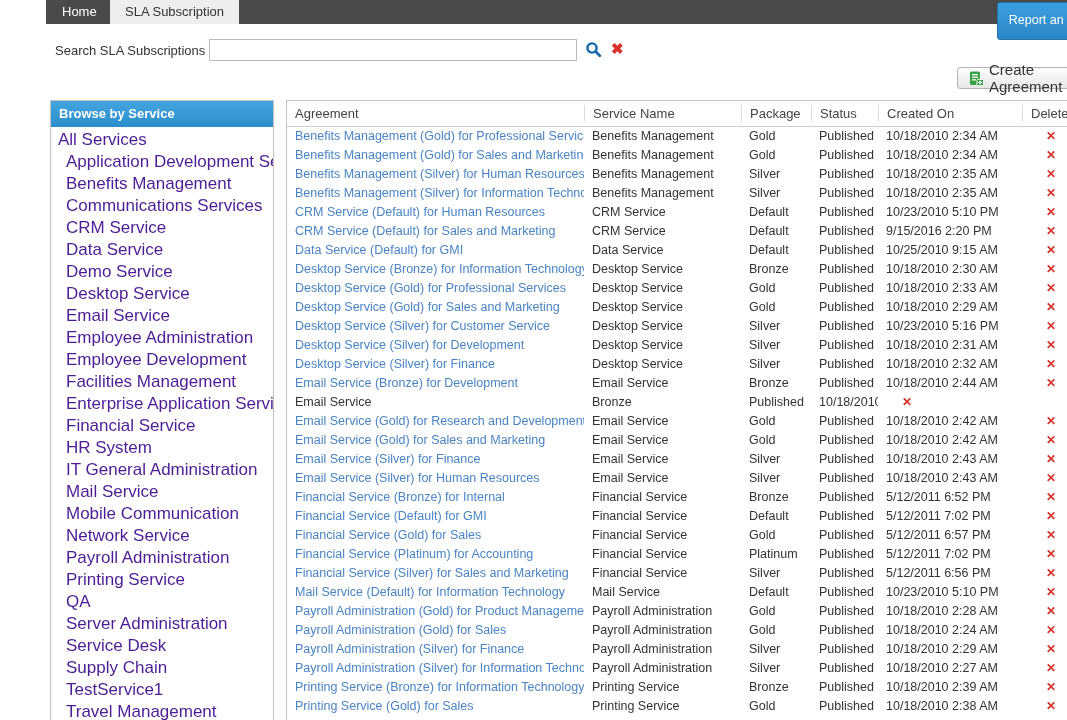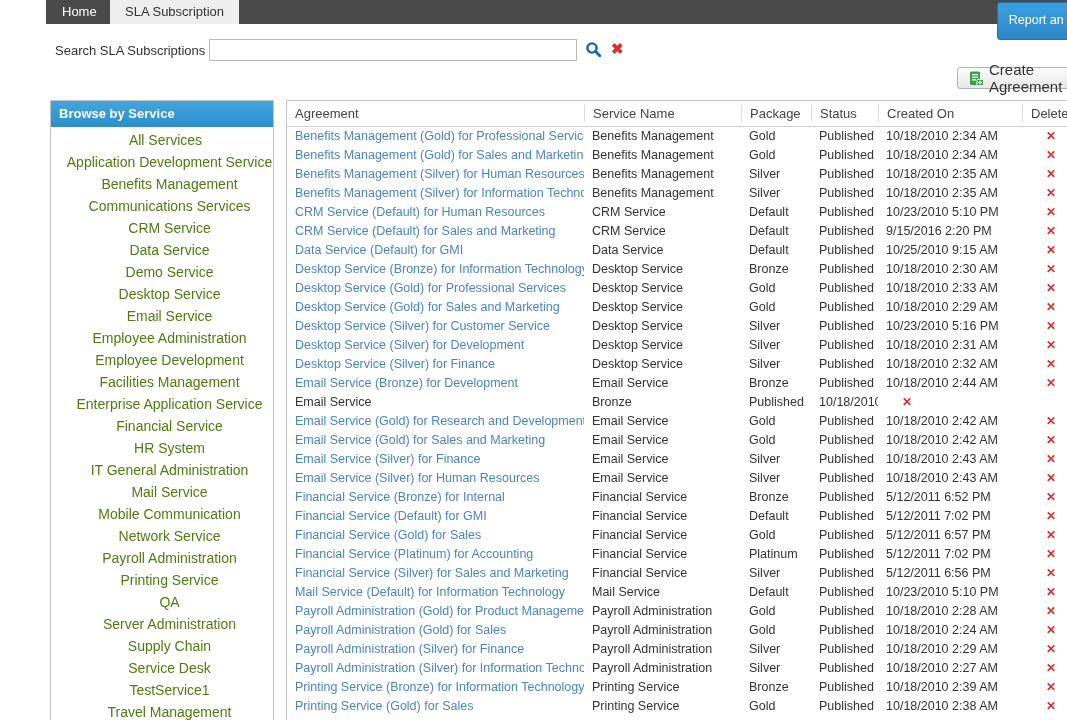--- a/index.html
+++ b/index.html
@@ -25,22 +25,22 @@
   .create-btn{position:absolute;left:911px;top:67px;height:22px;display:flex;align-items:center;gap:5px;
     padding:0 11px;background:linear-gradient(#fdfdfd,#e7e7e7);border:1px solid #b3b3b3;border-radius:3px;
     font-size:15px;color:#333;cursor:pointer;box-sizing:border-box;}
 
   
   .sidebar{position:absolute;left:4px;top:100px;width:224px;height:620px;border:1px solid #c2c2c2;border-bottom:none;
     background:#fff;box-sizing:border-box;overflow:hidden;}
   .sidebar-header{height:26px;line-height:26px;background:linear-gradient(#44a5de,#2b8ecb);color:#fff;
     font-weight:bold;font-size:13px;padding-left:8px;}
   .sidebar-list{margin:0;padding:2px 0 0 0;list-style:none;}
-  .sidebar-item{height:22px;line-height:22px;font-size:14px;color:#4d7c0f;padding-left:15px;cursor:pointer;
-    white-space:nowrap;overflow:hidden;text-align:center;}
+  .sidebar-item{height:22px;line-height:22px;font-size:17px;color:#4c1d95;padding-left:15px;cursor:pointer;
+    white-space:nowrap;overflow:hidden;}
   .sidebar-item.root{padding-left:7px;}
 
   
   .table-panel{position:absolute;left:240px;top:100px;width:823px;height:620px;border:1px solid #c2c2c2;border-bottom:none;
     background:#fff;box-sizing:border-box;}
   .table-header{display:grid;grid-template-columns:297px 157px 70px 67px 144px 70px;height:25px;
     border-bottom:1px solid #cfcfcf;align-items:center;font-size:13px;color:#444;}
   .table-header .th{padding-left:8px;height:17px;line-height:17px;border-left:1px solid #dcdcdc;white-space:nowrap;overflow:hidden;}
   .table-header .th:first-child{border-left:none;}
   .table-body{position:absolute;top:26px;left:0;width:805px;bottom:0;overflow:hidden;}
@@ -110,22 +110,22 @@
         <li class="sidebar-item"><span>Financial Service</span></li>
         <li class="sidebar-item"><span>HR System</span></li>
         <li class="sidebar-item"><span>IT General Administration</span></li>
         <li class="sidebar-item"><span>Mail Service</span></li>
         <li class="sidebar-item"><span>Mobile Communication</span></li>
         <li class="sidebar-item"><span>Network Service</span></li>
         <li class="sidebar-item"><span>Payroll Administration</span></li>
         <li class="sidebar-item"><span>Printing Service</span></li>
         <li class="sidebar-item"><span>QA</span></li>
         <li class="sidebar-item"><span>Server Administration</span></li>
+        <li class="sidebar-item"><span>Service Desk</span></li>
         <li class="sidebar-item"><span>Supply Chain</span></li>
-        <li class="sidebar-item"><span>Service Desk</span></li>
         <li class="sidebar-item"><span>TestService1</span></li>
         <li class="sidebar-item"><span>Travel Management</span></li>
       </ul>
   </div>
 
   <div class="table-panel">
     <div class="table-header">
       <div class="th">Agreement</div>
       <div class="th">Service Name</div>
       <div class="th">Package</div>

